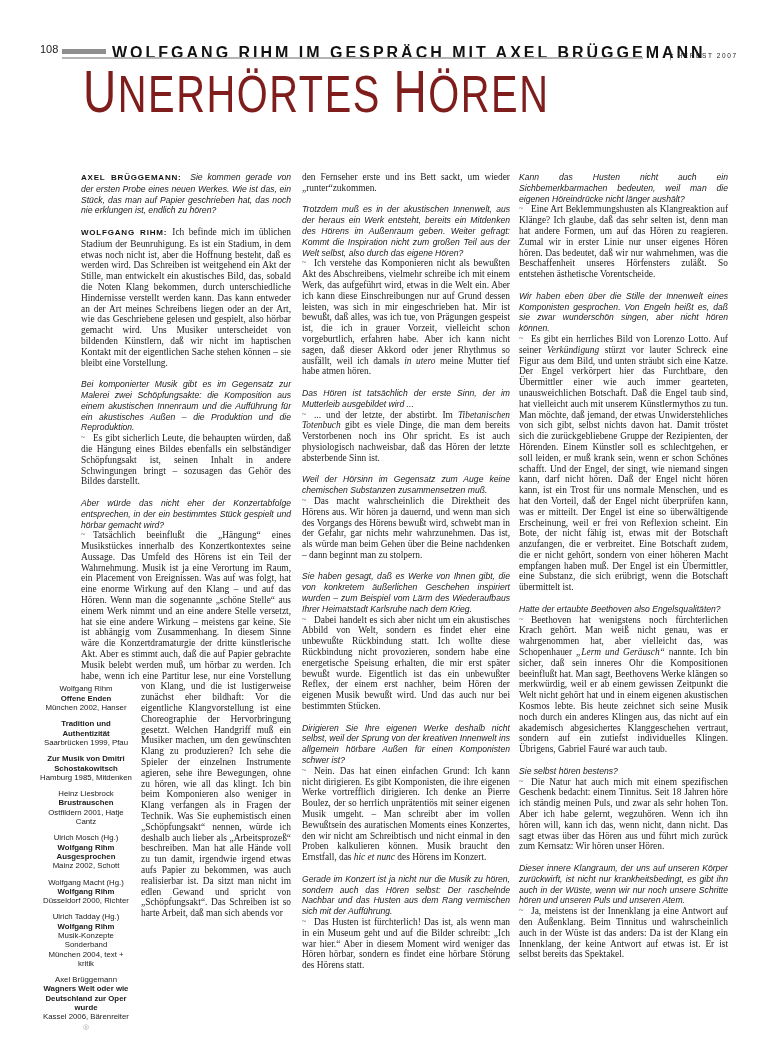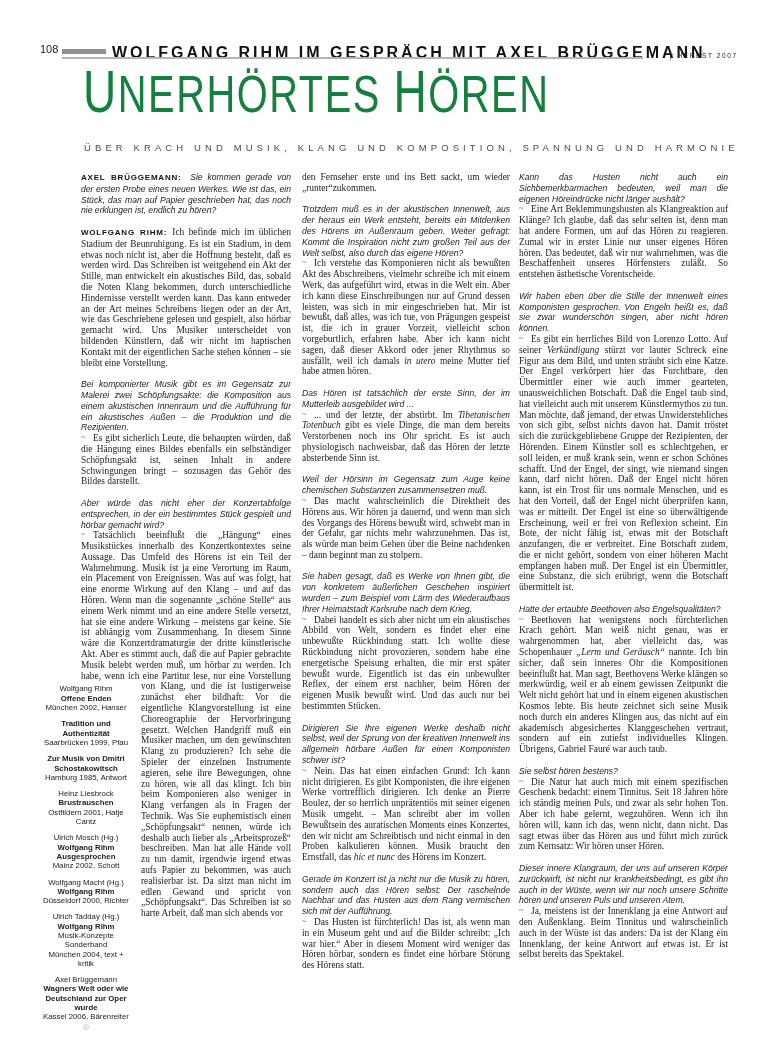--- a/index.html
+++ b/index.html
@@ -9,21 +9,21 @@
   .pgnum{position:absolute;left:40px;top:43px;font-family:"Liberation Sans",sans-serif;
          font-size:11px;color:#1b1b1b;}
   .hbar{position:absolute;left:62px;top:49px;width:44px;height:5px;background:#8f8f8f;}
   .htitle{position:absolute;left:112px;top:44px;font-family:"Liberation Sans",sans-serif;
           font-weight:bold;font-size:16px;letter-spacing:3px;color:#111;white-space:nowrap;}
   .hrule{position:absolute;left:62px;top:57px;width:581px;height:2px;background:#b5b5b5;}
   .issue{position:absolute;left:668px;top:44px;white-space:nowrap;color:#222;}
   .issue .dagger{font-family:"Liberation Serif",serif;font-size:11px;vertical-align:-1px;}
   .issue .issue-text{font-family:"Liberation Sans",sans-serif;font-size:6.5px;letter-spacing:1.6px;}
   
-  h1.title{position:absolute;left:83px;top:58px;margin:0;font-weight:normal;color:#15803d;
+  h1.title{position:absolute;left:83px;top:58px;margin:0;font-weight:normal;color:#7f1d1d;
            font-family:"Liberation Sans",sans-serif;}
   h1.title .tspan{display:inline-block;transform:scaleX(0.78);transform-origin:left bottom;
                   font-size:51px;letter-spacing:2px;white-space:nowrap;}
   h1.title .cap{font-size:59px;}
   .subtitle{position:absolute;left:84px;top:142px;font-family:"Liberation Sans",sans-serif;
             font-size:9.5px;letter-spacing:4.1px;color:#4a4a4a;white-space:nowrap;}
   
   .col{position:absolute;top:172px;font-size:9.4px;line-height:10.8px;text-align:justify;
        hyphens:auto;-webkit-hyphens:auto;}
   .col.c1{left:81px;width:210px;}
@@ -54,43 +54,42 @@
   <span class="htitle">WOLFGANG RIHM IM GESPRÄCH MIT AXEL BRÜGGEMANN</span>
   <span class="hrule"></span>
   <span class="issue">
     <span class="dagger">†</span>
     <span class="issue-text">HERBST 2007</span>
   </span>
 
   <h1 class="title">
     <span class="tspan"><span class="cap">U</span>NERHÖRTES <span class="cap">H</span>ÖREN</span>
   </h1>
-  <div class="subtitle">ÜBER KRACH UND MUSIK, KLANG UND KOMPOSITION, SPANNUNG UND HARMONIE</div>
 
   <main>
     <section class="col c1">
         <div class="para q"><span class="speaker">AXEL BRÜGGEMANN:&nbsp;</span>Sie kommen gerade von der ersten Probe eines neuen Werkes. Wie ist das, ein Stück, das man auf Papier geschrieben hat, das noch nie erklungen ist, endlich zu hören?</div>
         <div class="para a gap"><span class="speaker">WOLFGANG RIHM:&nbsp;</span>Ich befinde mich im üblichen Stadium der Beunruhigung. Es ist ein Stadium, in dem etwas noch nicht ist, aber die Hoffnung besteht, daß es werden wird. Das Schreiben ist weitgehend ein Akt der Stille, man entwickelt ein akustisches Bild, das, sobald die Noten Klang bekommen, durch unterschiedliche Hindernisse verstellt werden kann. Das kann entweder an der Art meines Schreibens liegen oder an der Art, wie das Geschriebene gelesen und gespielt, also hörbar gemacht wird. Uns Musiker unterscheidet von bildenden Künstlern, daß wir nicht im haptischen Kontakt mit der eigentlichen Sache stehen können – sie bleibt eine Vorstellung.</div>
-        <div class="para q gap">Bei komponierter Musik gibt es im Gegensatz zur Malerei zwei Schöpfungsakte: die Komposition aus einem akustischen Innenraum und die Aufführung für ein akustisches Außen – die Produktion und die Rezipienten.</div>
+        <div class="para q gap">Bei komponierter Musik gibt es im Gegensatz zur Malerei zwei Schöpfungsakte: die Komposition aus einem akustischen Innenraum und die Aufführung für ein akustisches Außen – die Produktion und die Reproduktion.</div>
         <div class="para a"><span class="tilde">~</span>Es gibt sicherlich Leute, die behaupten würden, daß die Hängung eines Bildes ebenfalls ein selbständiger Schöpfungsakt ist, seinen Inhalt in andere Schwingungen bringt – sozusagen das Gehör des Bildes darstellt.</div>
         <div class="para q gap">Aber würde das nicht eher der Konzertabfolge entsprechen, in der ein bestimmtes Stück gespielt und hörbar gemacht wird?</div>
         <div class="para a"><span class="tilde">~</span>Tatsächlich beeinflußt die „Hängung“ eines Musikstückes innerhalb des Konzertkontextes seine Aussage. Das Umfeld des Hörens ist ein Teil der Wahrnehmung. Musik ist ja eine Verortung im Raum, ein Placement von Ereignissen. Was auf was folgt, hat eine enorme Wirkung auf den Klang – und auf das Hören. Wenn man die sogenannte „schöne Stelle“ aus einem Werk nimmt und an eine andere Stelle versetzt, hat sie eine andere Wirkung – meistens gar keine. Sie ist abhängig vom Zusammenhang. In diesem Sinne wäre die Konzertdramaturgie der dritte künstlerische Akt. Aber es stimmt auch, daß die auf Papier gebrachte Musik belebt werden muß, um hörbar zu werden. Ich habe, wenn ich eine Partitur lese, nur eine Vorstellung von Klang,<aside class="refs">
             <div class="ref">
               <div class="ref-line">Wolfgang Rihm</div>
               <div class="ref-line b">Offene Enden</div>
               <div class="ref-line">München 2002, Hanser</div>
             </div>
             <div class="ref">
               <div class="ref-line b">Tradition und Authentizität</div>
               <div class="ref-line">Saarbrücken 1999, Pfau</div>
             </div>
             <div class="ref">
               <div class="ref-line b">Zur Musik von Dmitri</div>
               <div class="ref-line b">Schostakowitsch</div>
-              <div class="ref-line">Hamburg 1985, Antwort</div>
+              <div class="ref-line">Hamburg 1985, Mitdenken</div>
             </div>
             <div class="ref">
               <div class="ref-line">Heinz Liesbrock</div>
               <div class="ref-line b">Brustrauschen</div>
               <div class="ref-line">Ostfildern 2001, Hatje Cantz</div>
             </div>
             <div class="ref">
               <div class="ref-line">Ulrich Mosch (Hg.)</div>
               <div class="ref-line b">Wolfgang Rihm Ausgesprochen</div>
               <div class="ref-line">Mainz 2002, Schott</div>

